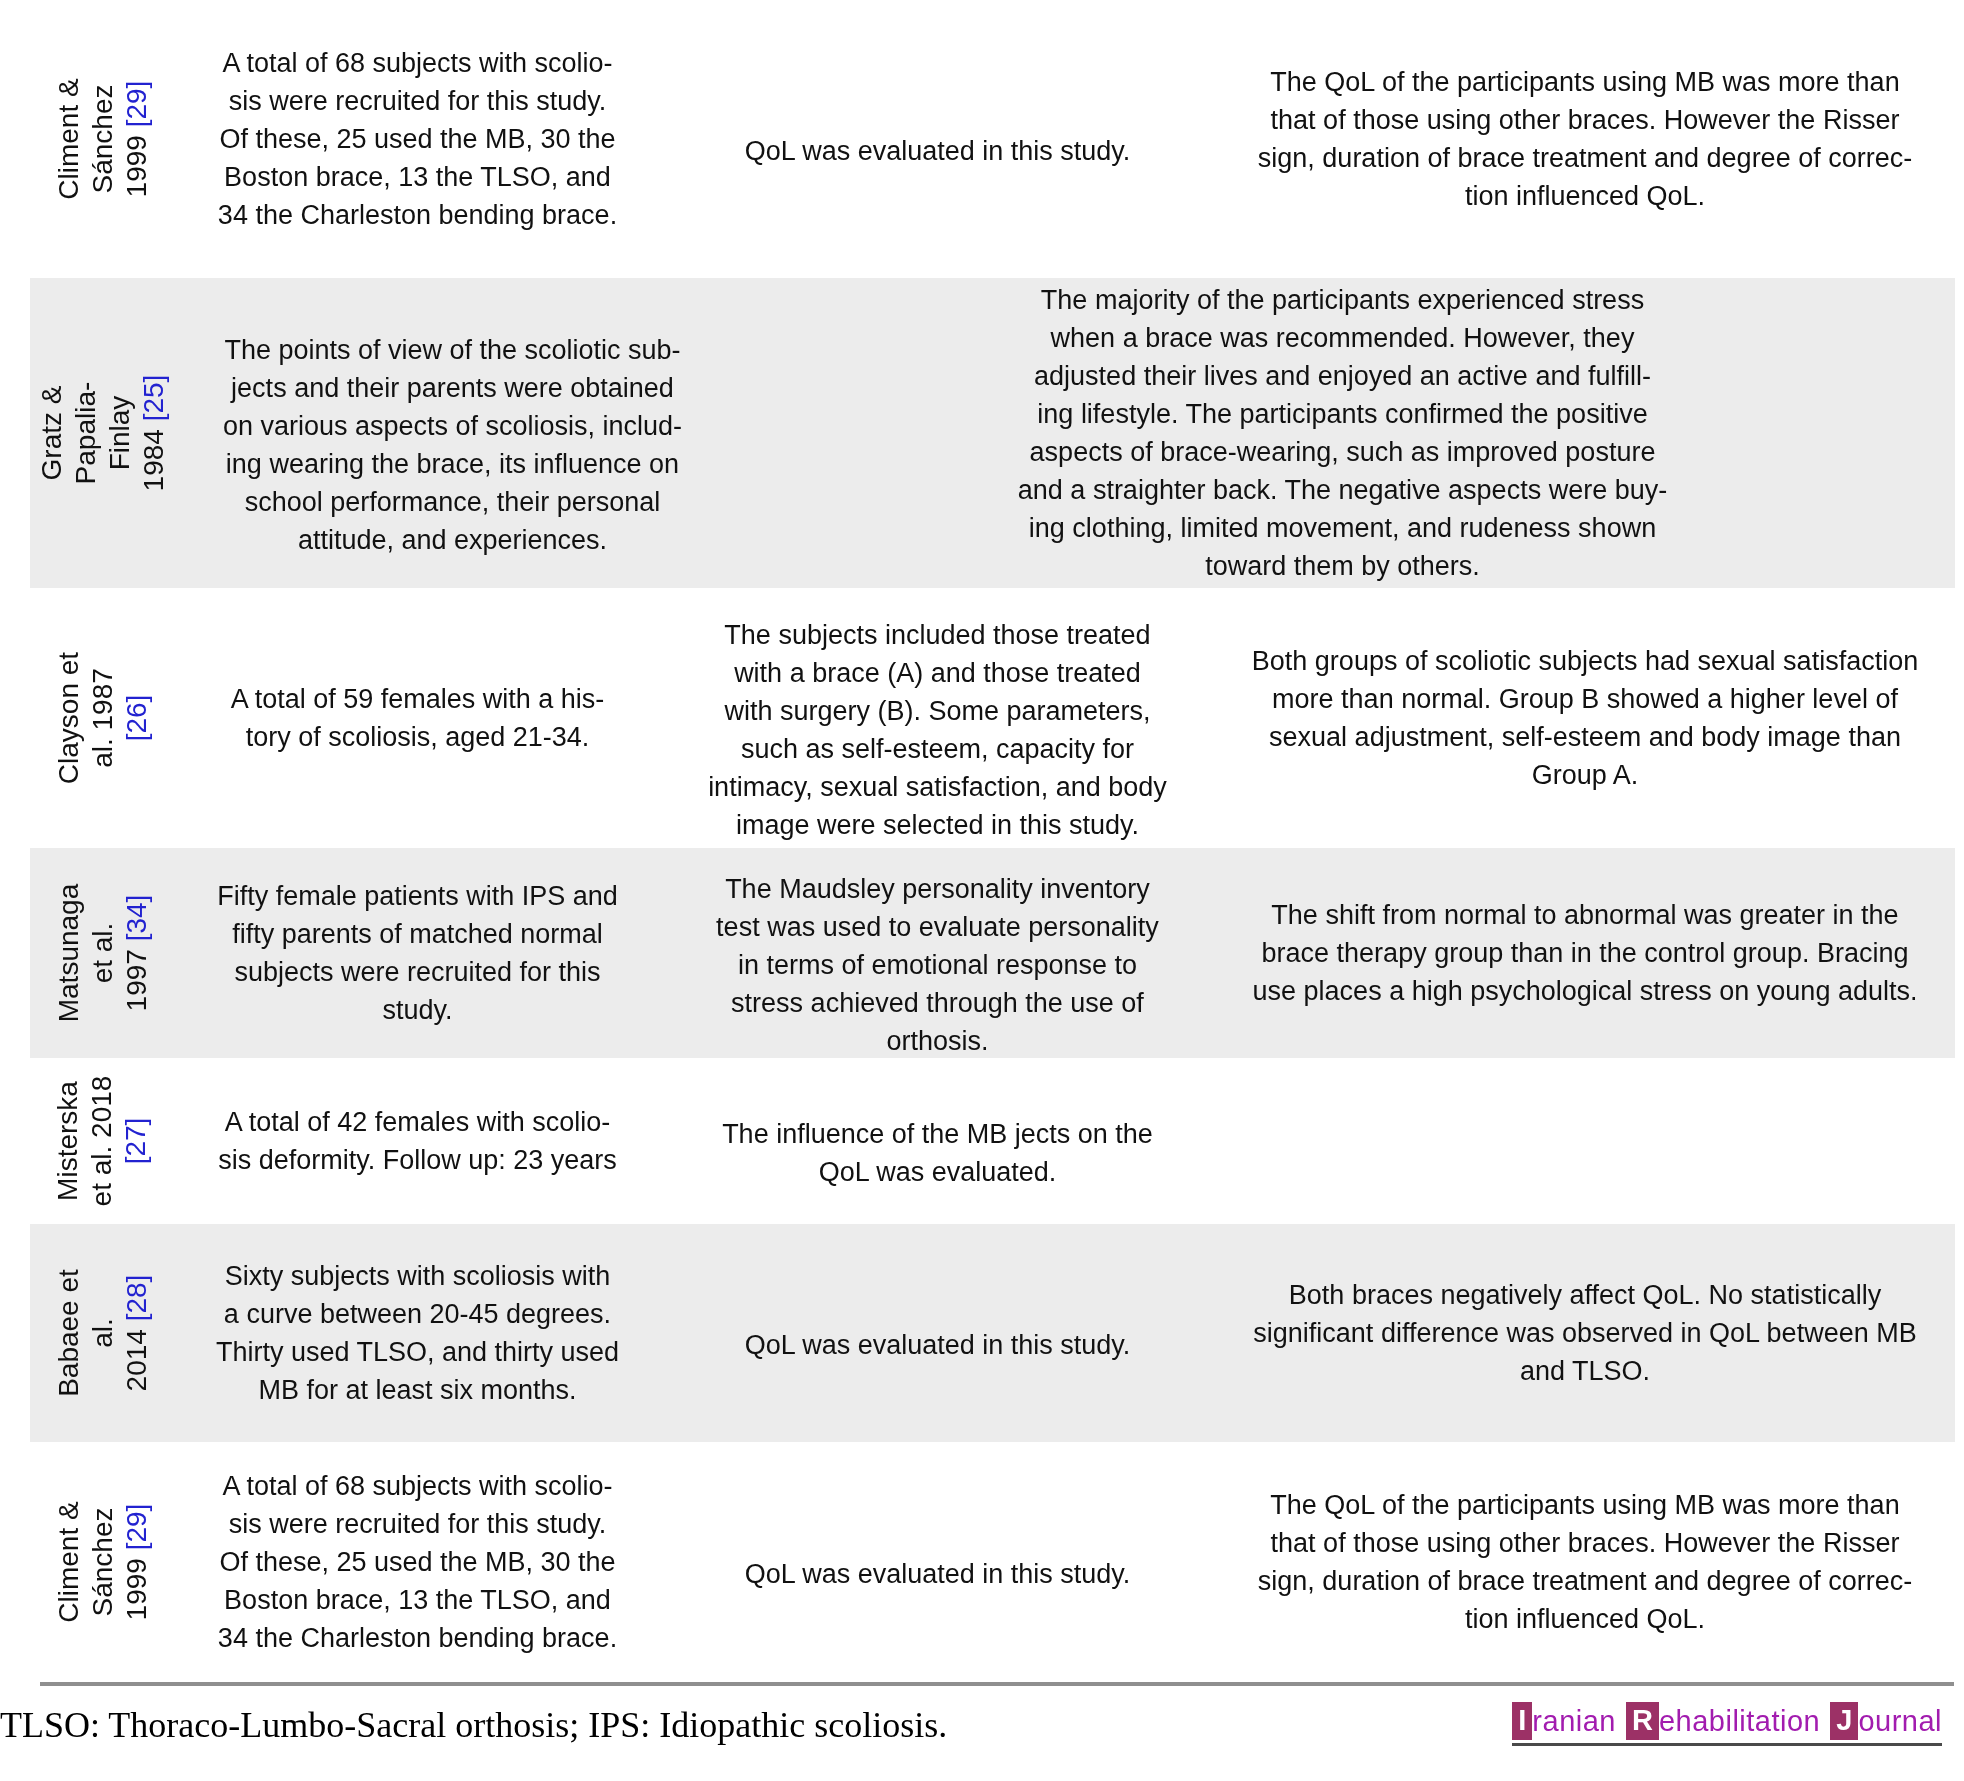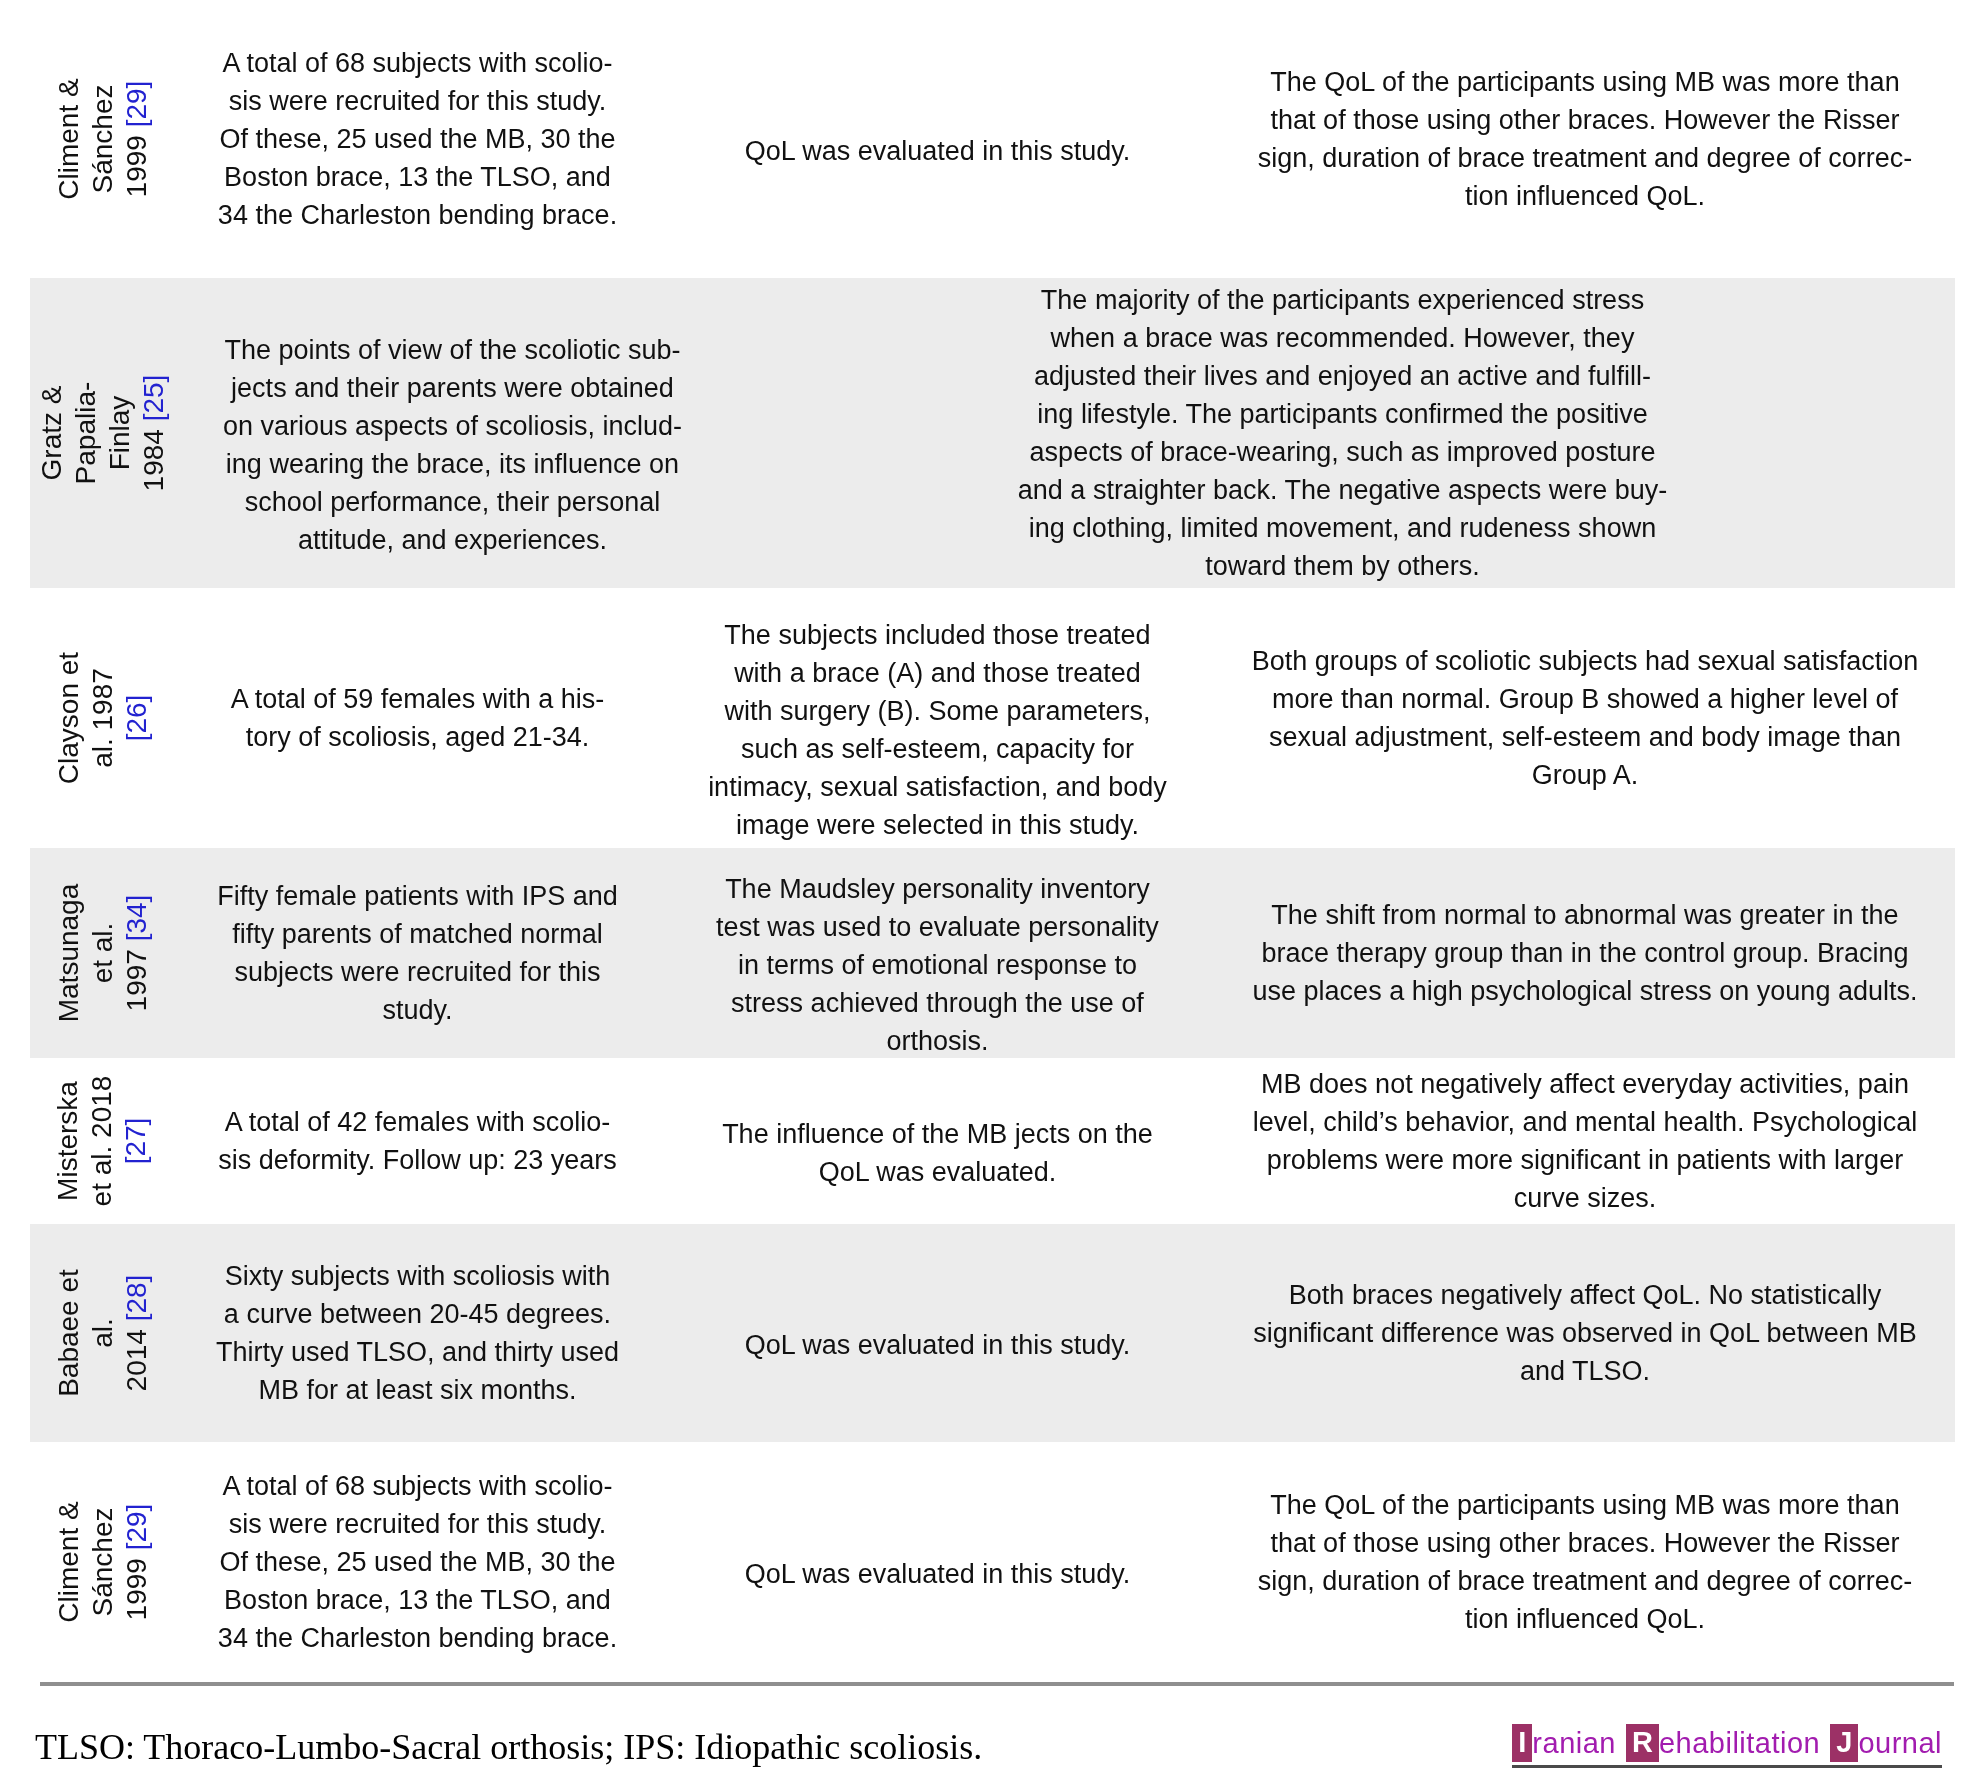--- a/index.html
+++ b/index.html
@@ -62,25 +62,24 @@
     line-height: 38px;
   }
 
   .table-bottom-rule {
     margin-left: 40px;
     margin-right: 10px;
     border-bottom: 4px solid #8f8f8f;
   }
 
   .footer {
-    margin-top: 38px;
+    margin-top: 16px;
     display: flex;
     justify-content: space-between;
     align-items: flex-end;
-    padding-left: 35px;
     padding-right: 22px;
   }
   .abbrev {
     font-family: "Liberation Serif", serif;
     font-size: 36px;
     color: #000000;
   }
   .journal-logo {
     display: flex;
     align-items: center;
@@ -214,26 +213,20 @@
 et al. 2018
 </span><span class="ref">[27]</span></div>
     </div>
     <div class="cell-study">
         <div class="celltext">A total of 42 females with scolio-
 sis deformity. Follow up: 23 years</div>
       </div>
     <div class="cell-eval">
         <div class="celltext">The influence of the MB jects on the
 QoL was evaluated.</div>
-      </div>
-    <div class="cell-find">
-        <div class="celltext">MB does not negatively affect everyday activities, pain
-level, child’s behavior, and mental health. Psychological
-problems were more significant in patients with larger
-curve sizes.</div>
       </div>
   </div>
 
   <div class="row r5 alt">
     <div class="cell-label">
       <div class="vlabel"><span>Babaee et al.
 2014 </span><span class="ref">[28]</span></div>
     </div>
     <div class="cell-study">
         <div class="celltext">Sixty subjects with scoliosis with

